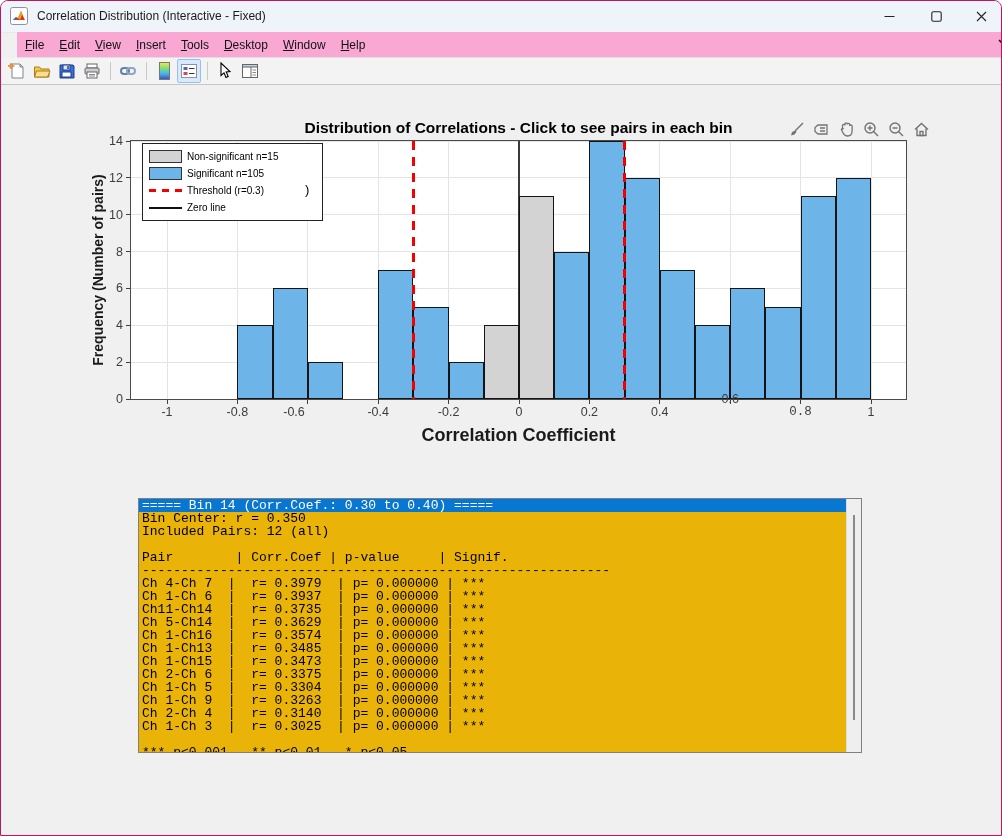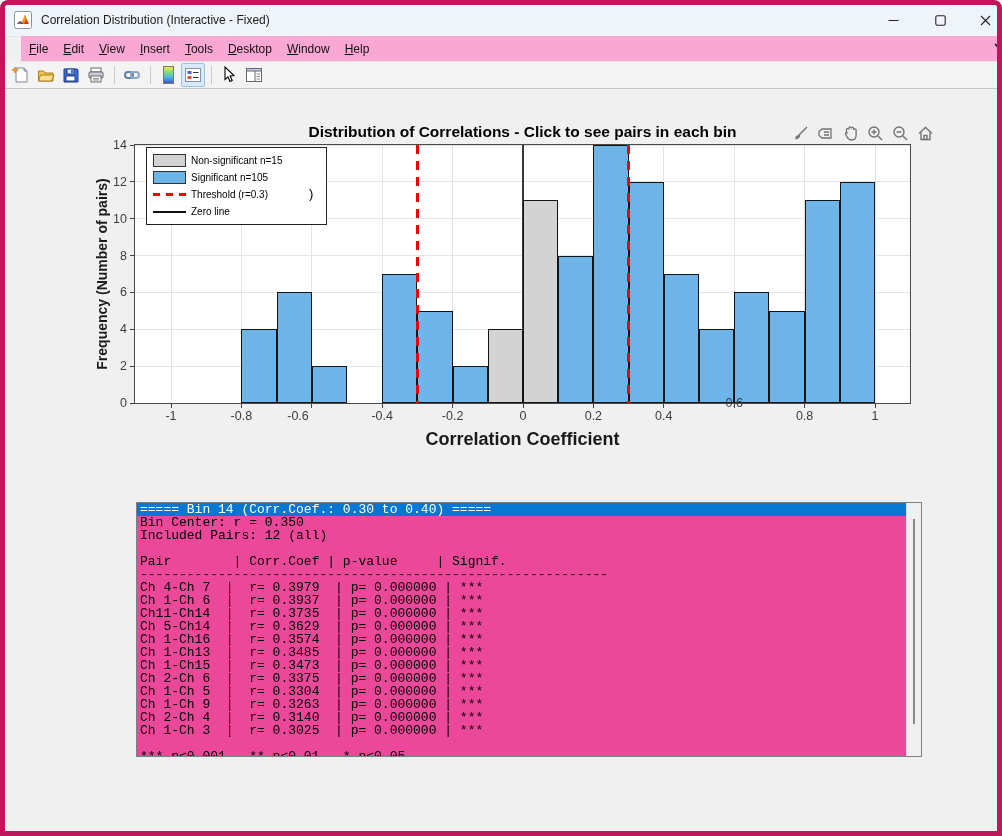--- a/index.html
+++ b/index.html
@@ -1,16 +1,16 @@
 <!DOCTYPE html>
 <html><head>
 <meta charset="utf-8">
 <style>
   html,body{margin:0;padding:0;background:#fff;font-family:"Liberation Sans",sans-serif;}
-  .window{position:relative;width:1002px;height:836px;box-sizing:border-box;border:5px solid #be185d;
+  .window{position:relative;width:1002px;height:836px;box-sizing:border-box;border:1px solid #be185d;
     border-radius:8px 8px 0 0;overflow:hidden;background:#f0f0f0;padding-left:44px;}
   
   .titlebar{position:absolute;left:0;top:0;width:100%;height:31px;background:#eff3fa;border-bottom:1px solid #e4e8ef;}
   .app-icon{position:absolute;left:9px;top:6px;width:18px;height:18px;}
   .title-text{position:absolute;left:36px;top:8px;font-size:12px;color:#1b1b1b;white-space:nowrap;}
   .win-btn{position:absolute;top:0;height:31px;width:44px;display:flex;align-items:center;justify-content:center;}
   
   .menubar{position:absolute;left:16px;top:31px;width:100%;height:26px;background:#f9a8d4;border-bottom:1px solid #dfdfdf;
     display:flex;align-items:center;padding-left:8px;box-sizing:border-box;}
   .menu-item{font-size:12px;color:#111;padding:0 8px 0 0;margin-right:7px;white-space:nowrap;}
@@ -42,21 +42,21 @@
   .sw-black-line{height:2px;background:#111;}
   .legend-label{font-size:10px;color:#000;white-space:nowrap;}
   .occluded-text{position:absolute;left:174px;top:41px;font-size:13px;color:#000;}
   .tickmark-x{position:absolute;width:1px;height:4px;background:#3f3f3f;}
   .tickmark-y{position:absolute;width:4px;height:1px;background:#3f3f3f;}
   .tick-label-x{position:absolute;transform:translateX(-50%);font-size:12.5px;color:#3d3d3d;white-space:nowrap;}
   .tick-label-y{position:absolute;width:40px;text-align:right;font-size:12.5px;color:#3d3d3d;}
   .xlabel{position:absolute;left:130px;top:424px;width:775px;text-align:center;font-size:18px;font-weight:bold;color:#1a1a1a;}
   .ylabel{position:absolute;left:97px;top:269px;transform:translate(-50%,-50%) rotate(-90deg);font-size:14px;font-weight:bold;color:#1a1a1a;white-space:nowrap;}
   
-  .report{position:absolute;left:131px;top:497px;width:786px;height:255px;background:#ec4899;border:1px solid #7f7f7f;box-sizing:border-box;overflow:hidden;}
+  .report{position:absolute;left:137px;top:497px;width:724px;height:255px;background:#eab308;border:1px solid #7f7f7f;box-sizing:border-box;overflow:hidden;}
   .report-lines{position:absolute;left:0;top:0;right:14px;bottom:0;overflow:hidden;
     font-family:"Liberation Mono","DejaVu Sans Mono",monospace;font-size:13px;line-height:13px;color:#000;}
   .rline{height:13px;white-space:pre;padding-left:3px;}
   .rline.hl{background:#0877d2;color:#fff;}
   .scrollbar{position:absolute;top:0;right:0;width:14px;height:100%;background:#efefef;border-left:1px solid #dcdcdc;}
   .scroll-thumb{position:absolute;left:6px;top:16px;width:2px;height:205px;background:#8a8a8a;}
 </style>
 </head>
 <body>
 
@@ -297,21 +297,21 @@
       <div class="tick-label-x" style="left: 447.6px; top: 404px;">-0.2</div>
       <div class="tickmark-x" style="left: 517.5px; top: 399px;"></div>
       <div class="tick-label-x" style="left: 518px; top: 404px;">0</div>
       <div class="tickmark-x" style="left: 587.9px; top: 399px;"></div>
       <div class="tick-label-x" style="left: 588.4px; top: 404px;">0.2</div>
       <div class="tickmark-x" style="left: 658.3px; top: 399px;"></div>
       <div class="tick-label-x" style="left: 658.8px; top: 404px;">0.4</div>
       <div class="tickmark-x" style="left: 728.7px; top: 399px;"></div>
       <div class="tick-label-x" style="left: 729.2px; top: 391px;">0.6</div>
       <div class="tickmark-x" style="left: 799.1px; top: 399px;"></div>
-      <div class="tick-label-x" style="left: 799.6px; top: 404px;">0.8</div>
+      <div class="tick-label-x" style="left: 799.6px; top: 404px; font-family: Liberation Mono, monospace;">0.8</div>
       <div class="tickmark-x" style="left: 869.5px; top: 399px;"></div>
       <div class="tick-label-x" style="left: 870px; top: 404px;">1</div>
       <div class="tickmark-y" style="left: 125px; top: 397.5px;"></div>
       <div class="tick-label-y" style="left: 82px; top: 391px;">0</div>
       <div class="tickmark-y" style="left: 125px; top: 360.643px;"></div>
       <div class="tick-label-y" style="left: 82px; top: 354.143px;">2</div>
       <div class="tickmark-y" style="left: 125px; top: 323.786px;"></div>
       <div class="tick-label-y" style="left: 82px; top: 317.286px;">4</div>
       <div class="tickmark-y" style="left: 125px; top: 286.929px;"></div>
       <div class="tick-label-y" style="left: 82px; top: 280.429px;">6</div>

